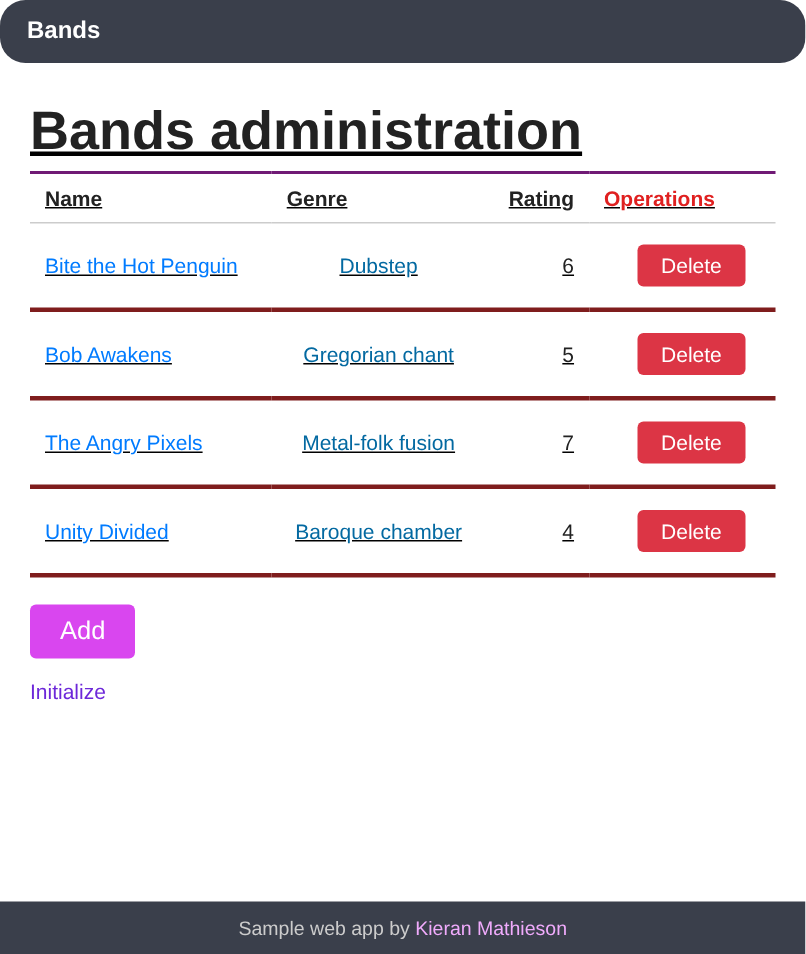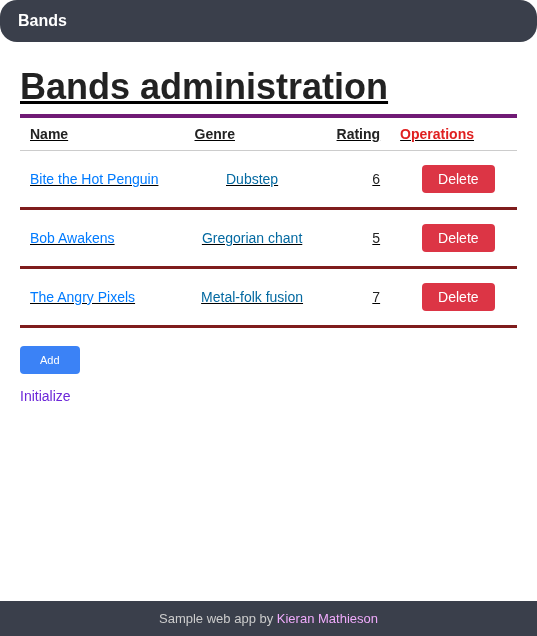--- a/index.html
+++ b/index.html
@@ -36,21 +36,21 @@
       color: #007bff;
       font-size: 14px;
       margin-bottom: 20px;
     }
     table {
       width: 100%;
       border-collapse: collapse;
       margin-bottom: 18px;
     }
     thead tr {
-      border-top: 4px solid #701a75;
+      border-top: 2px solid #701a75;
       border-bottom: 1px solid #ccc;
     }
     thead th {
       padding: 8px 10px;
       text-align: left;
       font-weight: bold;
       font-size: 14px;
       color: #222;
     }
     thead th.rating-col {
@@ -86,26 +86,26 @@
       background: #dc3545;
       color: #fff;
       border: none;
       border-radius: 4px;
       padding: 6px 16px;
       font-size: 14px;
       cursor: pointer;
       margin-left: 12px;
     }
     .add-btn {
-      background: #3b82f6;
+      background: #d946ef;
       color: #fff;
       border: none;
       border-radius: 4px;
       padding: 8px 20px;
-      font-size: 11px;
+      font-size: 17px;
       cursor: pointer;
       margin-bottom: 12px;
       text-align: center;
     }
     .init-link {
       color: #6d28d9;
       font-size: 14px;
       text-decoration: none;
       display: inline-block;
       margin-top: 2px;
@@ -153,20 +153,26 @@
           <td class="genre-cell">Gregorian chant</td>
           <td class="rating-cell">5</td>
           <td class="ops-cell"><button class="delete-btn">Delete</button></td>
         </tr>
         <tr>
           <td class="name-cell">The Angry Pixels</td>
           <td class="genre-cell">Metal-folk fusion</td>
           <td class="rating-cell">7</td>
           <td class="ops-cell"><button class="delete-btn">Delete</button></td>
         </tr>
+        <tr>
+          <td class="name-cell">Unity Divided</td>
+          <td class="genre-cell">Baroque chamber</td>
+          <td class="rating-cell">4</td>
+          <td class="ops-cell"><button class="delete-btn">Delete</button></td>
+        </tr>
       </tbody>
   </table>
 
   <button class="add-btn">Add</button>
   <br>
   <a class="init-link">Initialize</a>
 </div>
 
 <footer>
   <span>Sample web app by <span class="highlight">Kieran Mathieson</span></span>

